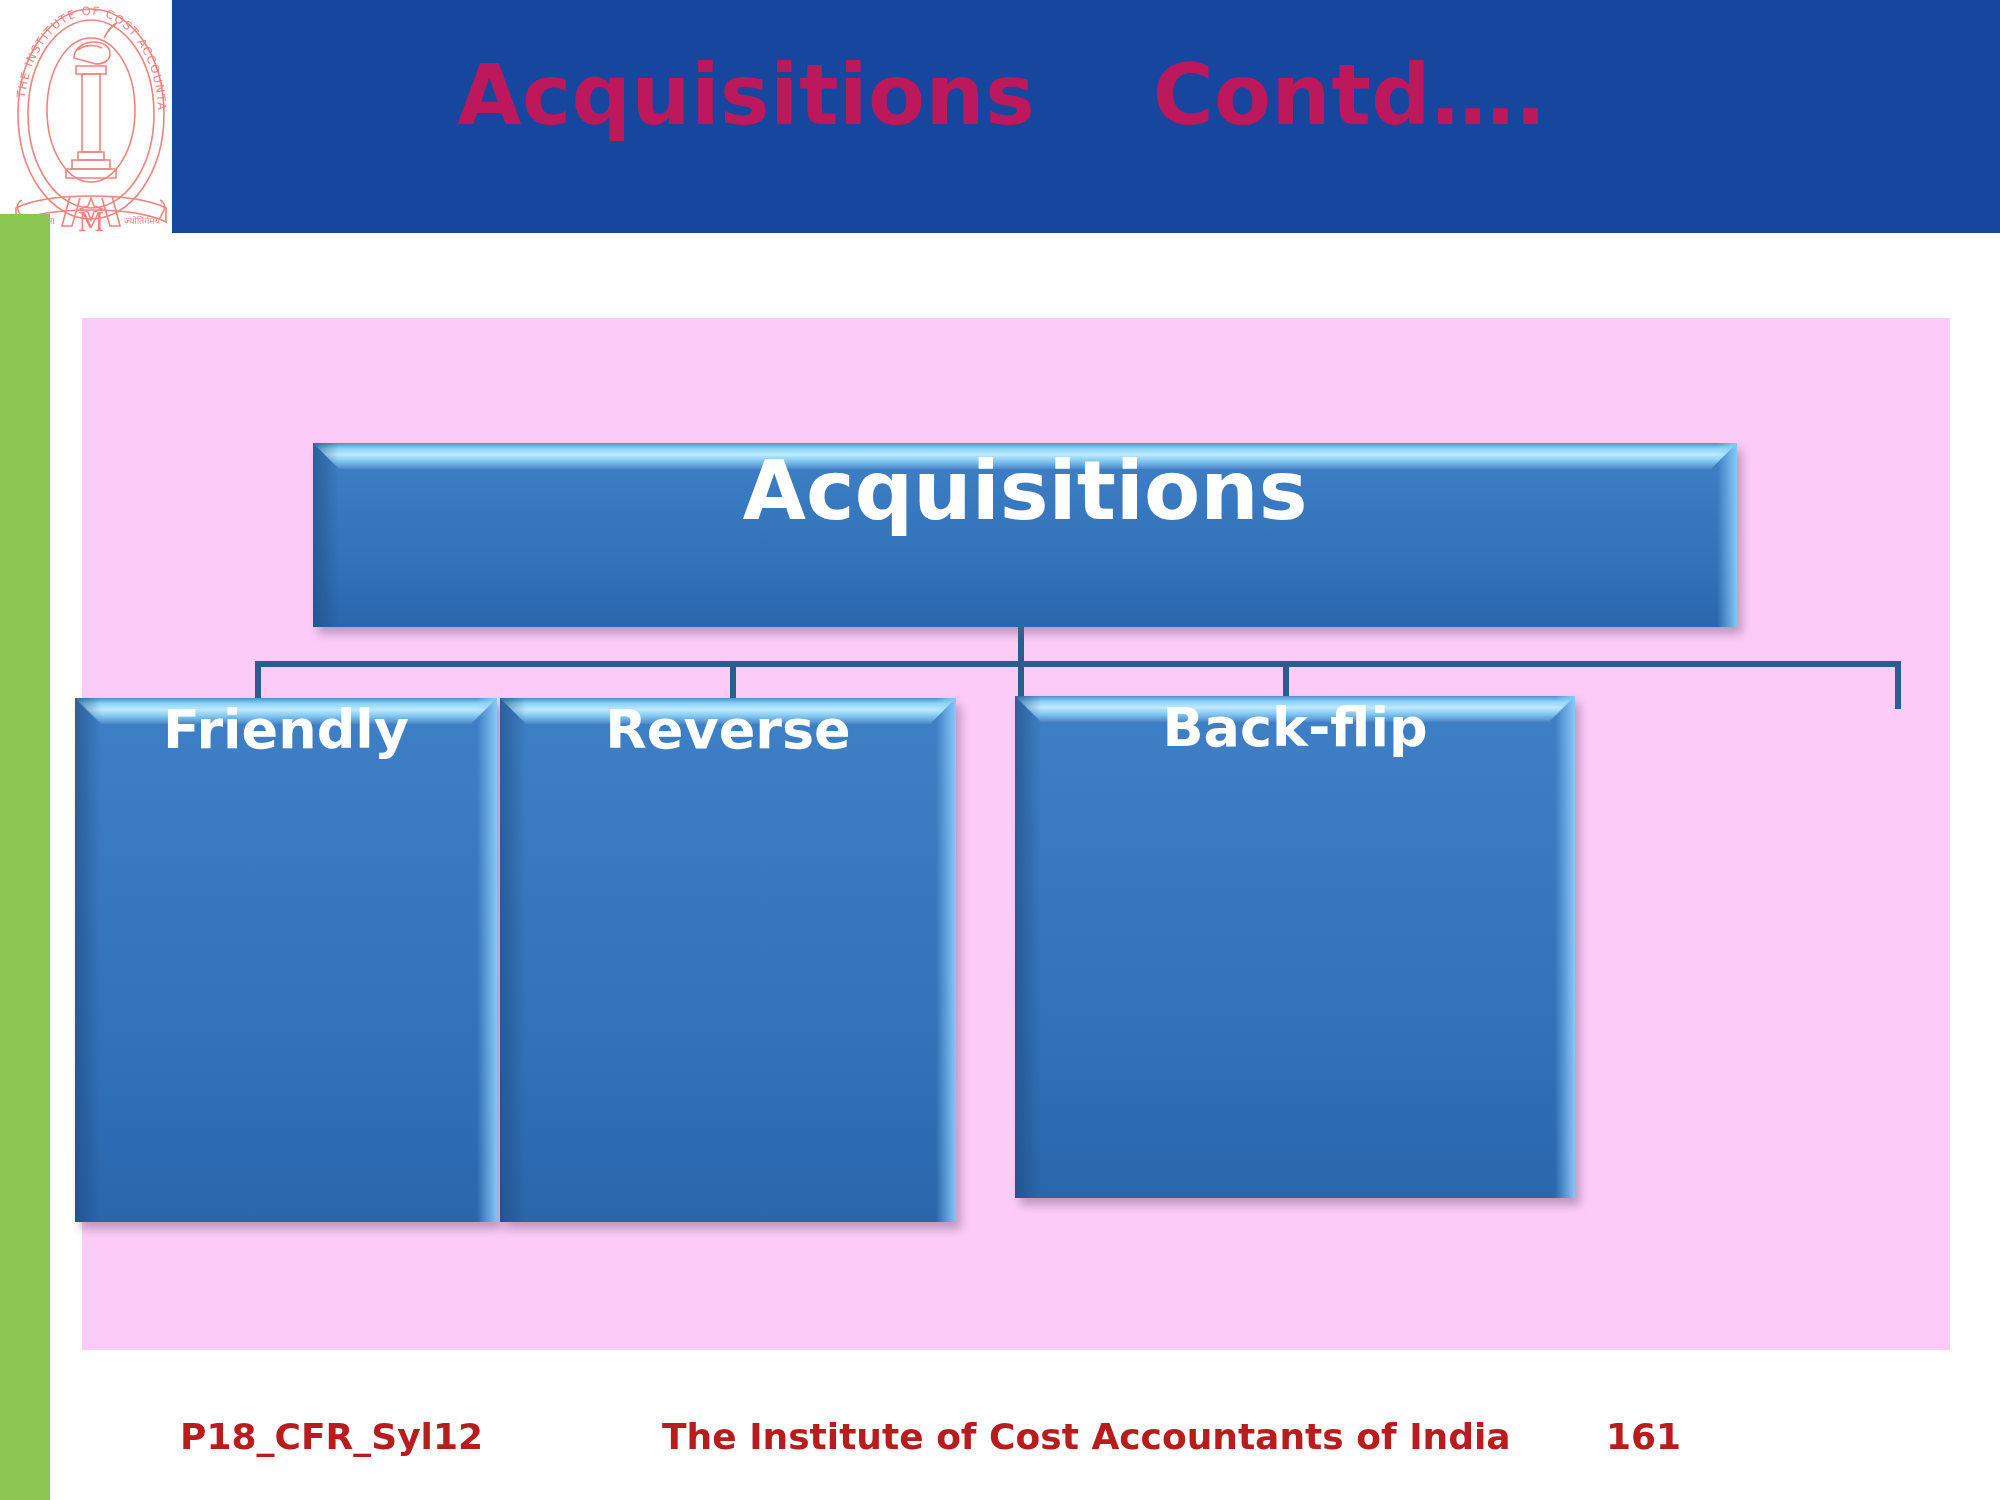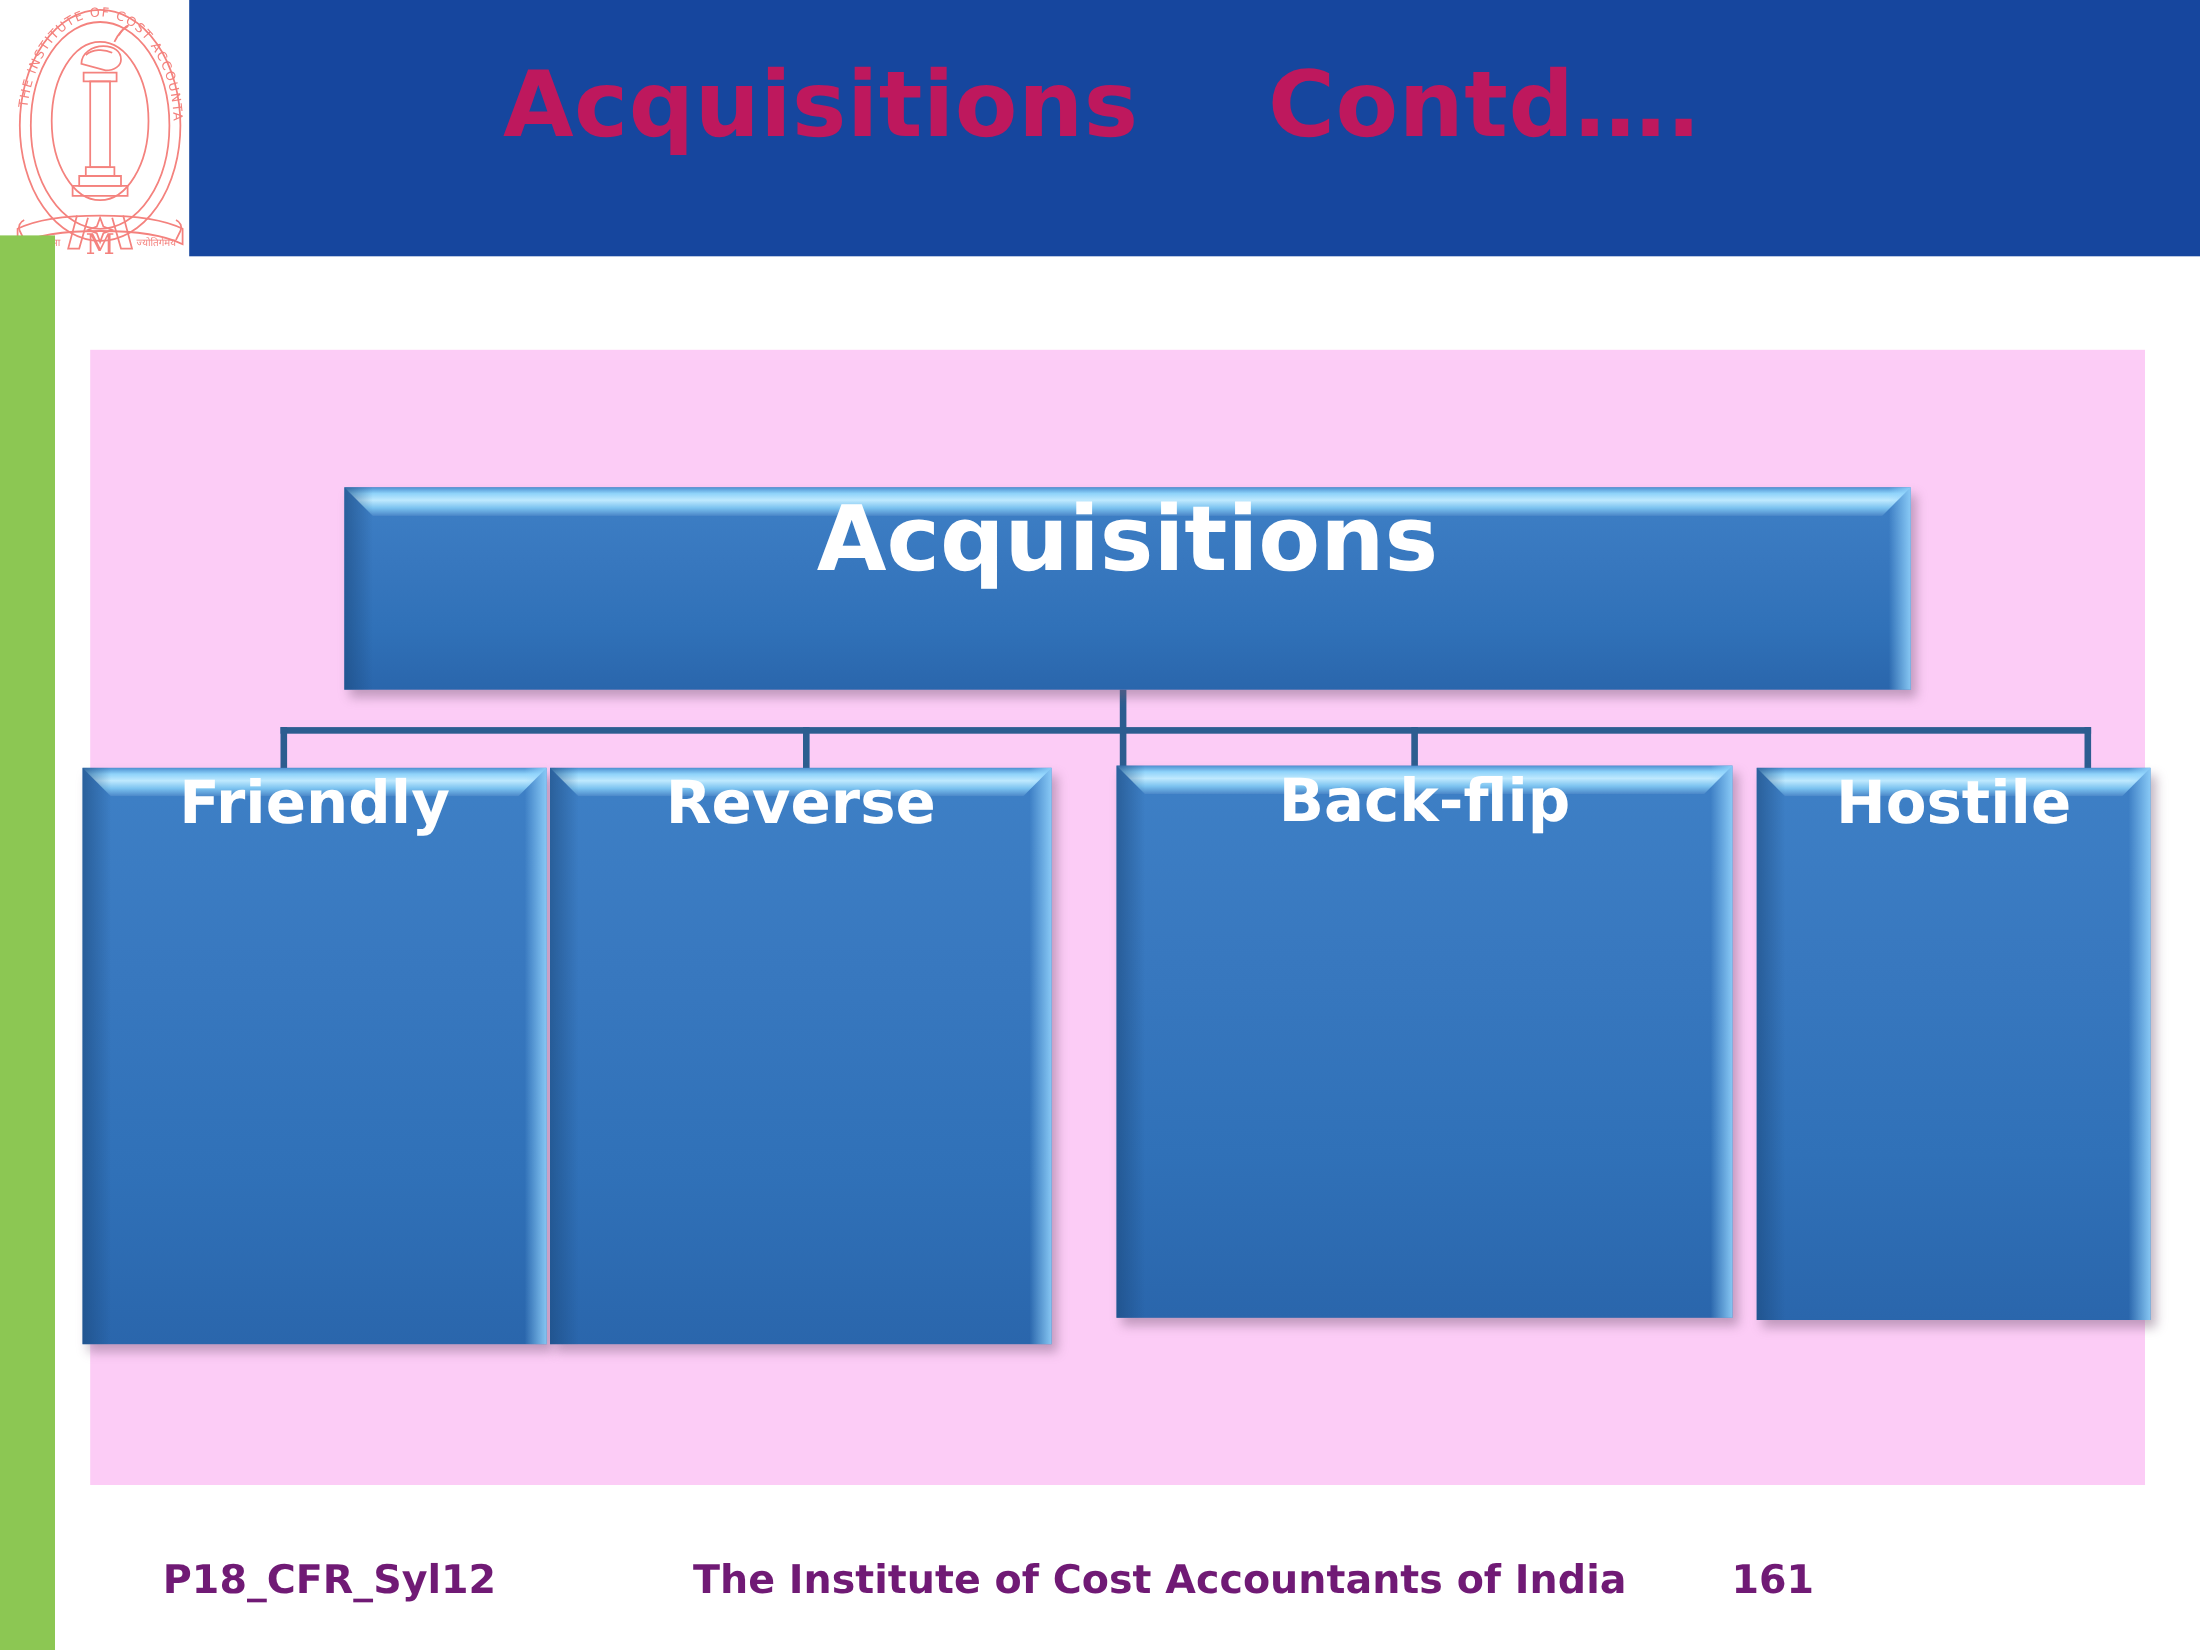--- a/index.html
+++ b/index.html
@@ -126,25 +126,26 @@
   #conn-d3    { left: 1283px; top: 661px; width: 6px;  height: 48px; }
   #conn-d4    { left: 1895px; top: 661px; width: 6px;  height: 48px; }
 
   
   .footer {
     position: absolute;
     left: 0; top: 1408px; width: 2000px; height: 70px;
   }
   .footer span {
     position: absolute;
-    color: #701a75;
+    color: #b91c1c;
     font-size: 36px;
     font-weight: bold;
     font-family: "DejaVu Sans", sans-serif;
     white-space: nowrap;
+    margin-left: 32px;
   }
   #footer-code  { left: 148px; top: 8px; }
   #footer-org   { left: 630px; top: 8px; }
   #footer-page  { left: 1574px; top: 8px; }
 </style>
 </head>
 <body>
 
 <div class="header-band"></div>
 
@@ -216,23 +217,20 @@
   </div>
 
   <div class="node node-child" id="node-reverse">
     <span class="node-label">Reverse</span>
   </div>
 
   <div class="node node-child" id="node-backflip">
     <span class="node-label">Back-flip</span>
   </div>
 
-  <div class="node node-child" id="node-hostile">
-    <span class="node-label">Hostile</span>
-  </div>
 
 </div>
 
 <div class="footer">
   <span id="footer-code">P18_CFR_Syl12</span>
   <span id="footer-org">The Institute of Cost Accountants of India</span>
   <span id="footer-page">161</span>
 </div>
 
 </body></html>

